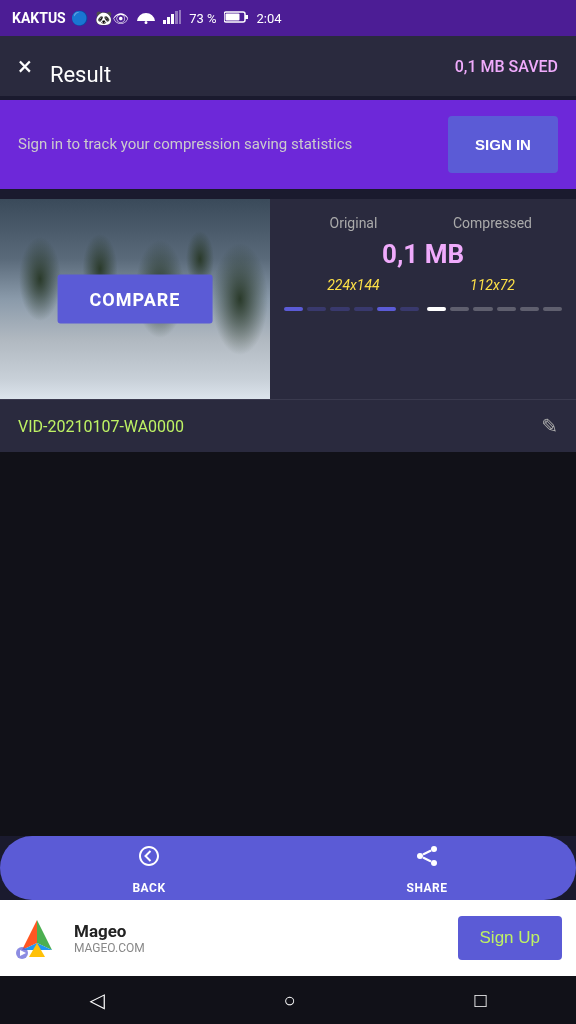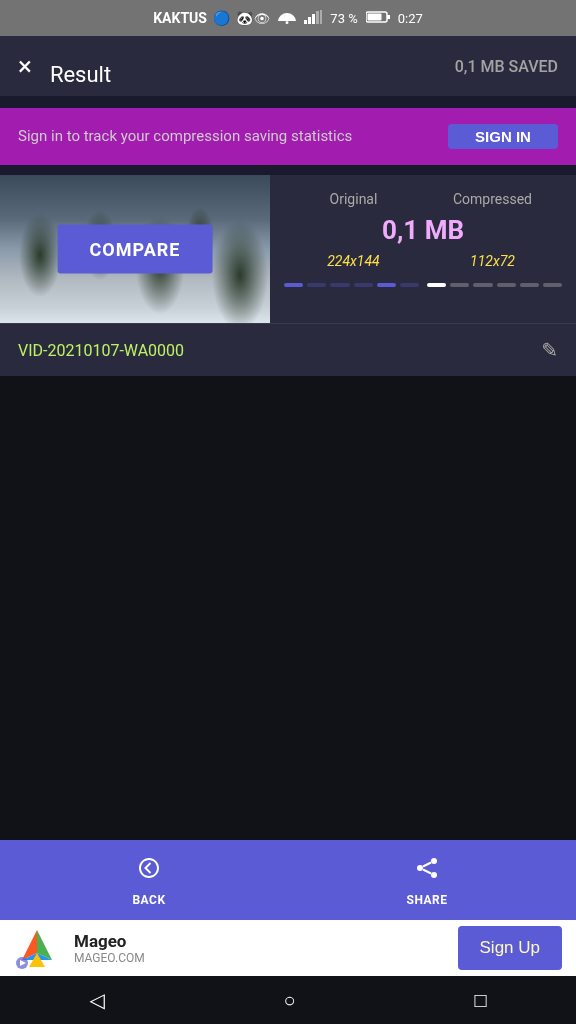--- a/index.html
+++ b/index.html
@@ -9,25 +9,25 @@
       min-height: 1024px;
       background: #1a1a2e;
       font-family: 'Roboto', Arial, sans-serif;
       color: #fff;
       display: flex;
       flex-direction: column;
     }
 
     
     .status-bar {
-      background: #737373;
+      background: #4c1d95;
       height: 36px;
       display: flex;
       align-items: center;
-      justify-content: center;
+      justify-content: flex-start;
       padding: 0 12px;
     }
     .status-left {
       display: flex;
       align-items: center;
       gap: 6px;
       font-size: 14px;
       font-weight: bold;
       color: #fff;
     }
@@ -61,63 +61,63 @@
     }
     .top-bar-title {
       font-size: 22px;
       font-weight: 400;
       color: #fff;
       margin-top: 17px;
     }
     .saved-badge {
       font-size: 16px;
       font-weight: 500;
-      color: #a3a3a3;
+      color: #f0abfc;
     }
 
     
     .signin-banner {
-      background: #a21caf;
+      background: #6d28d9;
       display: flex;
       align-items: center;
       justify-content: space-between;
       padding: 16px 18px;
-      margin-top: 12px;
+      margin-top: 4px;
     }
     .signin-text {
       font-size: 15px;
       color: #ccc;
       flex: 1;
       line-height: 1.4;
     }
     .signin-btn {
       background: #5b5bd6;
       color: #fff;
       border: none;
-      padding: 4px 20px;
+      padding: 20px 20px;
       font-size: 15px;
       font-weight: bold;
       border-radius: 4px;
       cursor: pointer;
       white-space: nowrap;
       min-width: 110px;
       text-align: center;
     }
 
     
     .card {
       background: #2a2a3e;
       margin: 10px 0 0 0;
       display: flex;
       flex-direction: row;
     }
     .image-section {
       position: relative;
       width: 270px;
-      height: 148px;
+      height: 200px;
       flex-shrink: 0;
       overflow: hidden;
       text-decoration: underline;
     }
     .image-placeholder {
       width: 100%;
       height: 100%;
       background: linear-gradient(180deg, #3a4a5a 0%, #5a6a7a 30%, #8a9aaa 50%, #b0b8c0 70%, #c8d0d8 90%, #dce4ec 100%);
       position: relative;
     }
@@ -243,25 +243,26 @@
 
     
     .spacer {
       flex: 1;
       background: #111118;
     }
 
     
     .bottom-nav {
       background: #5b5bd6;
-      height: 80px;
+      height: 64px;
       display: flex;
       align-items: center;
       justify-content: space-around;
       padding: 0 10px;
+      border-radius: 32px;
     }
     .nav-item {
       display: flex;
       flex-direction: column;
       align-items: center;
       gap: 5px;
       cursor: pointer;
       flex: 1;
     }
     .nav-icon {
@@ -271,21 +272,21 @@
     .nav-label {
       font-size: 12px;
       color: #fff;
       font-weight: bold;
       letter-spacing: 0.5px;
     }
 
     
     .ad-banner {
       background: #fff;
-      height: 56px;
+      height: 76px;
       display: flex;
       align-items: center;
       padding: 0 14px;
       gap: 14px;
     }
     .ad-logo {
       width: 46px;
       height: 46px;
       flex-shrink: 0;
       position: relative;
@@ -303,21 +304,21 @@
       font-weight: bold;
       color: #222;
     }
     .ad-subtitle {
       font-size: 12px;
       color: #888;
       text-transform: uppercase;
     }
     .ad-signup-btn {
       background: #5b5bd6;
-      color: #fef9c3;
+      color: #bef264;
       border: none;
       padding: 12px 22px;
       font-size: 17px;
       font-weight: 500;
       border-radius: 4px;
       cursor: pointer;
       white-space: nowrap;
     }
 
     
@@ -360,21 +361,21 @@
       </svg>
     </span>
     <span>73 %</span>
     <span>
       <svg width="24" height="14" viewBox="0 0 24 14" fill="white">
         <rect x="0" y="2" width="21" height="10" rx="2" ry="2" fill="none" stroke="white" stroke-width="1.5"></rect>
         <rect x="21" y="5" width="3" height="4" fill="white"></rect>
         <rect x="1.5" y="3.5" width="14" height="7" rx="1" fill="white"></rect>
       </svg>
     </span>
-    <span>0:27</span>
+    <span>2:04</span>
   </div>
 </div>
 
 <div class="top-bar">
   <div class="top-bar-left">
     <span class="close-btn">×</span>
     <span class="top-bar-title">Result</span>
   </div>
   <span class="saved-badge">0,1 MB SAVED</span>
 </div>

